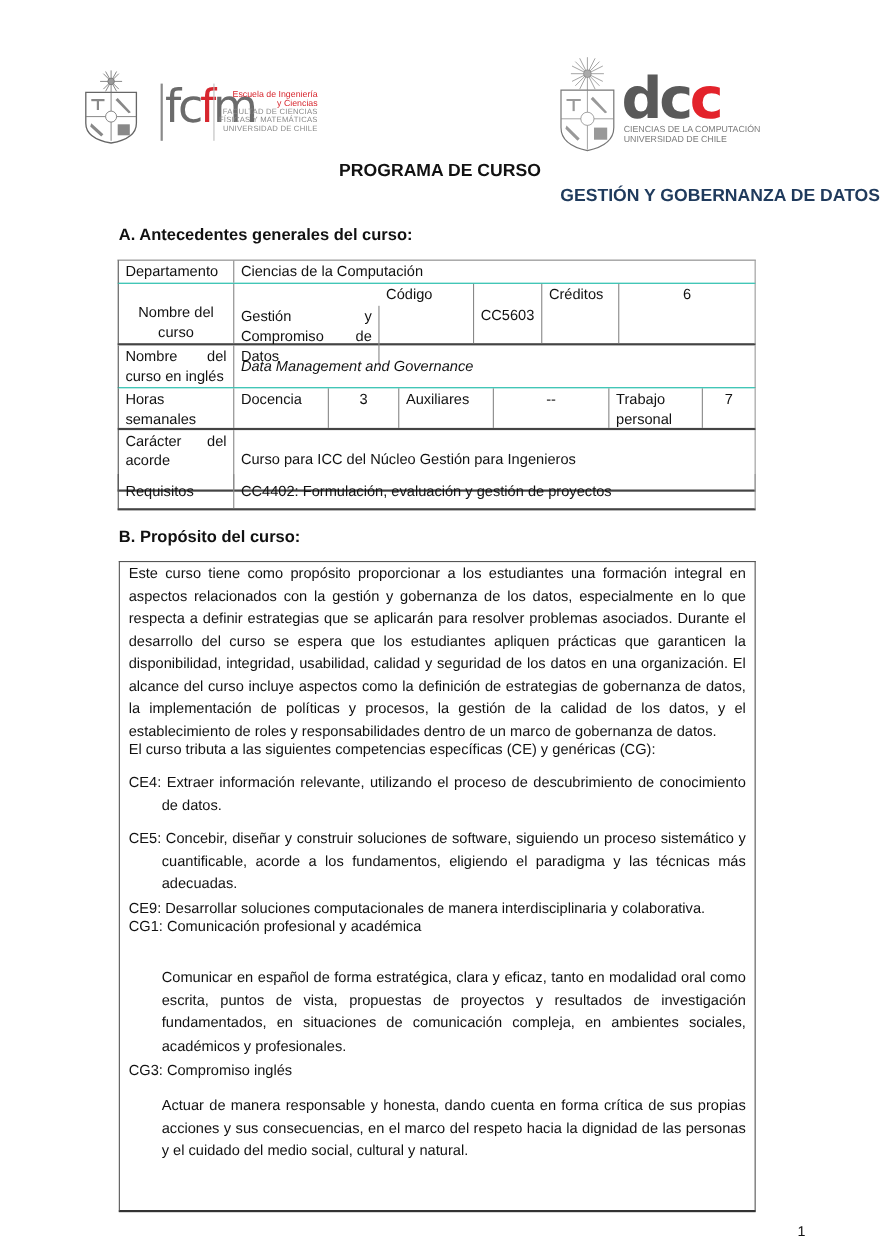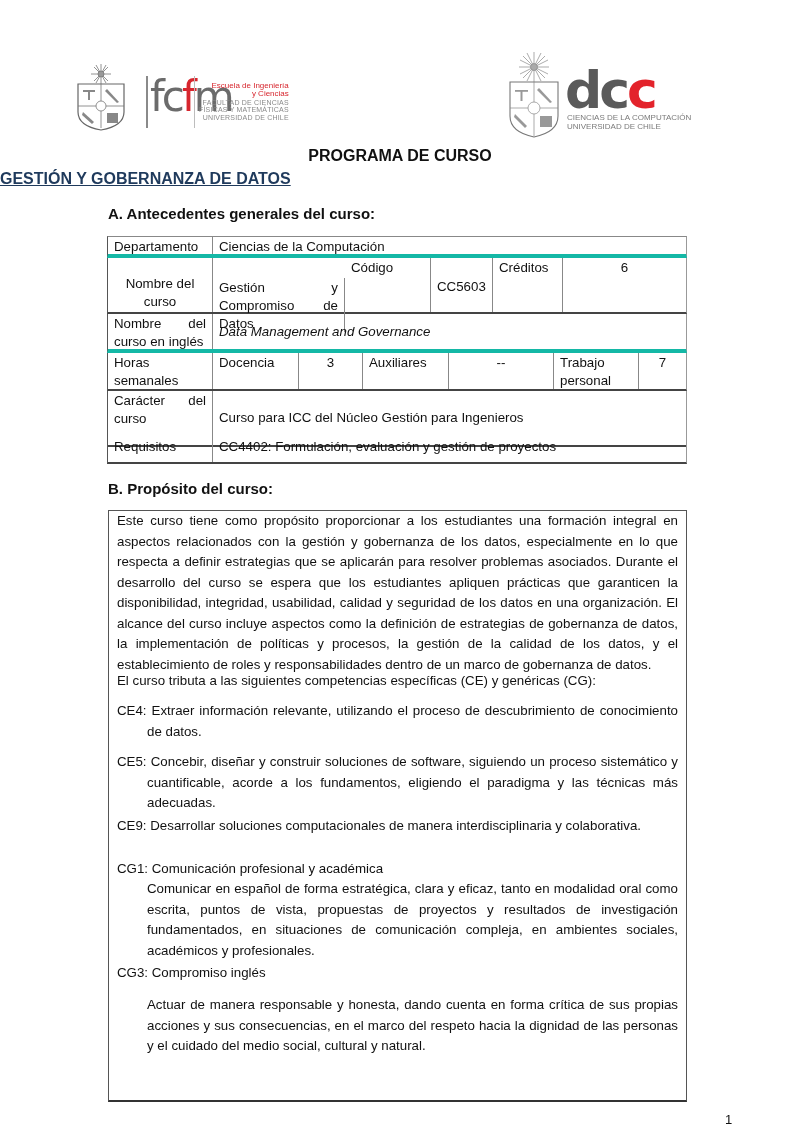--- a/index.html
+++ b/index.html
@@ -15,30 +15,30 @@
     .fcfm-bar { position: absolute; left: 74px; top: 14px; width: 2px; height: 52px; background: #8a8a8a; }
     .fcfm-divider { position: absolute; left: 122px; top: 14px; width: 1px; height: 52px; background: #bdbdbd; }
     .fcfm-text { position: absolute; left: 127px; top: 20px; font-size: 7px; line-height: 7.6px; color: #8a8a8a; white-space: nowrap; letter-spacing: 0.2px; text-align: right; }
     .fcfm-text .red { color: #d7262e; font-size: 8px; line-height: 8.4px; letter-spacing: 0; }
     .dcc-word { position: absolute; left: 60px; top: 14px; font-family: "DejaVu Sans", sans-serif; font-size: 52px; font-weight: bold; letter-spacing: -3px; color: #5a5a5a; line-height: 1; }
     .dcc-word .red { color: #e3232b; }
     .dcc-text { position: absolute; left: 62px; top: 63px; font-size: 8px; line-height: 9px; color: #7a7a7a; white-space: nowrap; }
 
     
     .title-main { position: absolute; left: 0; width: 800px; top: 147px; text-align: center; font-size: 16px; font-weight: bold; color: #111; }
-    .title-sub { position: absolute; left: 0; width: 800px; top: 170px; text-align: left; font-size: 16px; font-weight: bold; color: #1f3a5c; text-decoration: underline; }
+    .title-sub { position: absolute; left: 0; width: 800px; top: 170px; text-align: right; font-size: 16px; font-weight: bold; color: #1f3a5c; }
     .section-heading { position: absolute; left: 108px; font-size: 15px; font-weight: bold; color: #111; }
     #secA { top: 205px; }
     #secB { top: 480px; }
 
     
     .tbl { position: absolute; left: 107px; top: 236px; width: 580px; font-size: 13.3px; line-height: 18px; color: #111; }
     .row { position: absolute; left: 0; width: 580px; border-left: 1px solid #555; border-right: 1px solid #999; }
     .row.top { border-top: 1px solid #888; }
-    .row { border-bottom: 4px solid #14b8a6; }
+    .row { border-bottom: 1px solid #14b8a6; }
     .row.thick { border-bottom: 2px solid #444; }
     .cell { position: absolute; top: 0; height: 100%; padding: 1px 6px; border-right: 1px solid #888; }
     .cell:last-child { border-right: none; }
     .center { text-align: center; }
     .vmid { display: flex; align-items: center; }
     .vmid.center { justify-content: center; }
     .justify { text-align: justify; text-align-last: justify; }
     .italic { font-style: italic; }
 
     
@@ -169,21 +169,21 @@
     <div class="cell" style="left:446px;width:85px;">
       <div>Trabajo</div>
       <div>personal</div>
     </div>
     <div class="cell center" style="left:531px;width:47px;">7</div>
   </div>
 
   <div class="row thick" style="top:155px;height:56px;">
     <div class="cell" style="left:0;width:105px;">
       <div class="justify">Carácter del</div>
-      <div>curso</div>
+      <div>acorde</div>
     </div>
     <div class="cell vmid" style="left:105px;width:473px;">Curso para ICC del Núcleo Gestión para Ingenieros</div>
   </div>
 
   <div class="row" style="top:195px;height:33px;border-bottom:2px solid #444;">
     <div class="cell vmid" style="left:0;width:105px;">Requisitos</div>
     <div class="cell vmid" style="left:105px;width:473px;">CC4402: Formulación, evaluación y gestión de proyectos</div>
   </div>
 </div>
 
@@ -196,21 +196,21 @@
   <div class="comp" style="top:190px;">
     <span class="hang"><span>CE4:</span> <span>Extraer información relevante, utilizando el proceso de descubrimiento de conocimiento de datos.</span></span>
   </div>
   <div class="comp" style="top:241px;">
     <span class="hang"><span>CE5:</span> <span>Concebir, diseñar y construir soluciones de software, siguiendo un proceso sistemático y cuantificable, acorde a los fundamentos, eligiendo el paradigma y las técnicas más adecuadas.</span></span>
   </div>
   <div class="comp" style="top:305px;">
     <span class="hang"><span>CE9:</span> <span>Desarrollar soluciones computacionales de manera interdisciplinaria y colaborativa.</span></span>
   </div>
 
-  <div class="comp" style="top:348px;">
+  <div class="comp" style="top:321px;">
     <span>CG1:</span> <span>Comunicación profesional y académica</span>
   </div>
   <p class="cg-desc" style="top:368px;">Comunicar en español de forma estratégica, clara y eficaz, tanto en modalidad oral como escrita, puntos de vista, propuestas de proyectos y resultados de investigación fundamentados, en situaciones de comunicación compleja, en ambientes sociales, académicos y profesionales.</p>
 
   <div class="comp" style="top:452px;">
     <span>CG3:</span> <span>Compromiso inglés</span>
   </div>
   <p class="cg-desc" style="top:484px;">Actuar de manera responsable y honesta, dando cuenta en forma crítica de sus propias acciones y sus consecuencias, en el marco del respeto hacia la dignidad de las personas y el cuidado del medio social, cultural y natural.</p>
 </div>
 

